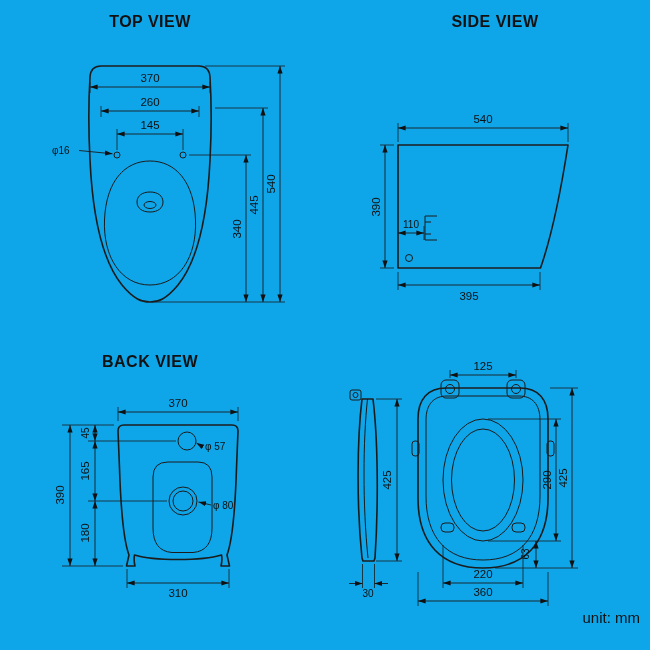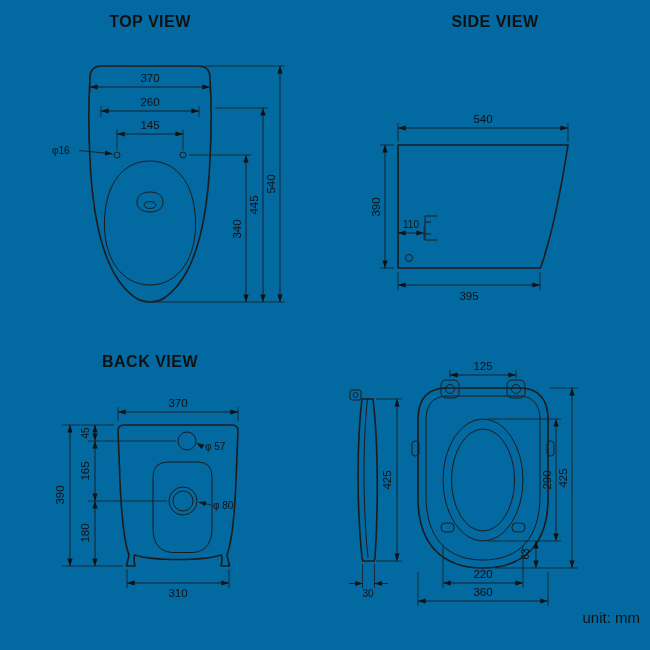--- a/index.html
+++ b/index.html
@@ -1,16 +1,16 @@
 <!DOCTYPE html>
 <html><head>
 <meta charset="utf-8">
 <style>
   html,body{margin:0;padding:0;background:#ffffff;}
-  #canvas{width:650px;height:650px;background:#0369a1;position:relative;overflow:hidden;
+  #canvas{width:650px;height:650px;background:#0ea5e9;position:relative;overflow:hidden;
           font-family:"Liberation Sans", sans-serif;}
   svg{display:block;}
   .outline{fill:none;stroke:#1c1c1c;stroke-width:1.6;stroke-linejoin:round;stroke-linecap:round;}
   .thin{fill:none;stroke:#1c1c1c;stroke-width:1;stroke-linejoin:round;}
   .dim{fill:none;stroke:#1c1c1c;stroke-width:0.9;}
   .ext{fill:none;stroke:#1c1c1c;stroke-width:0.8;}
   text{fill:#111;font-family:"Liberation Sans", sans-serif;}
   .t11{font-size:11.5px;}
   .t10{font-size:10px;}
   .title{font-size:16px;font-weight:bold;letter-spacing:0.5px;}

